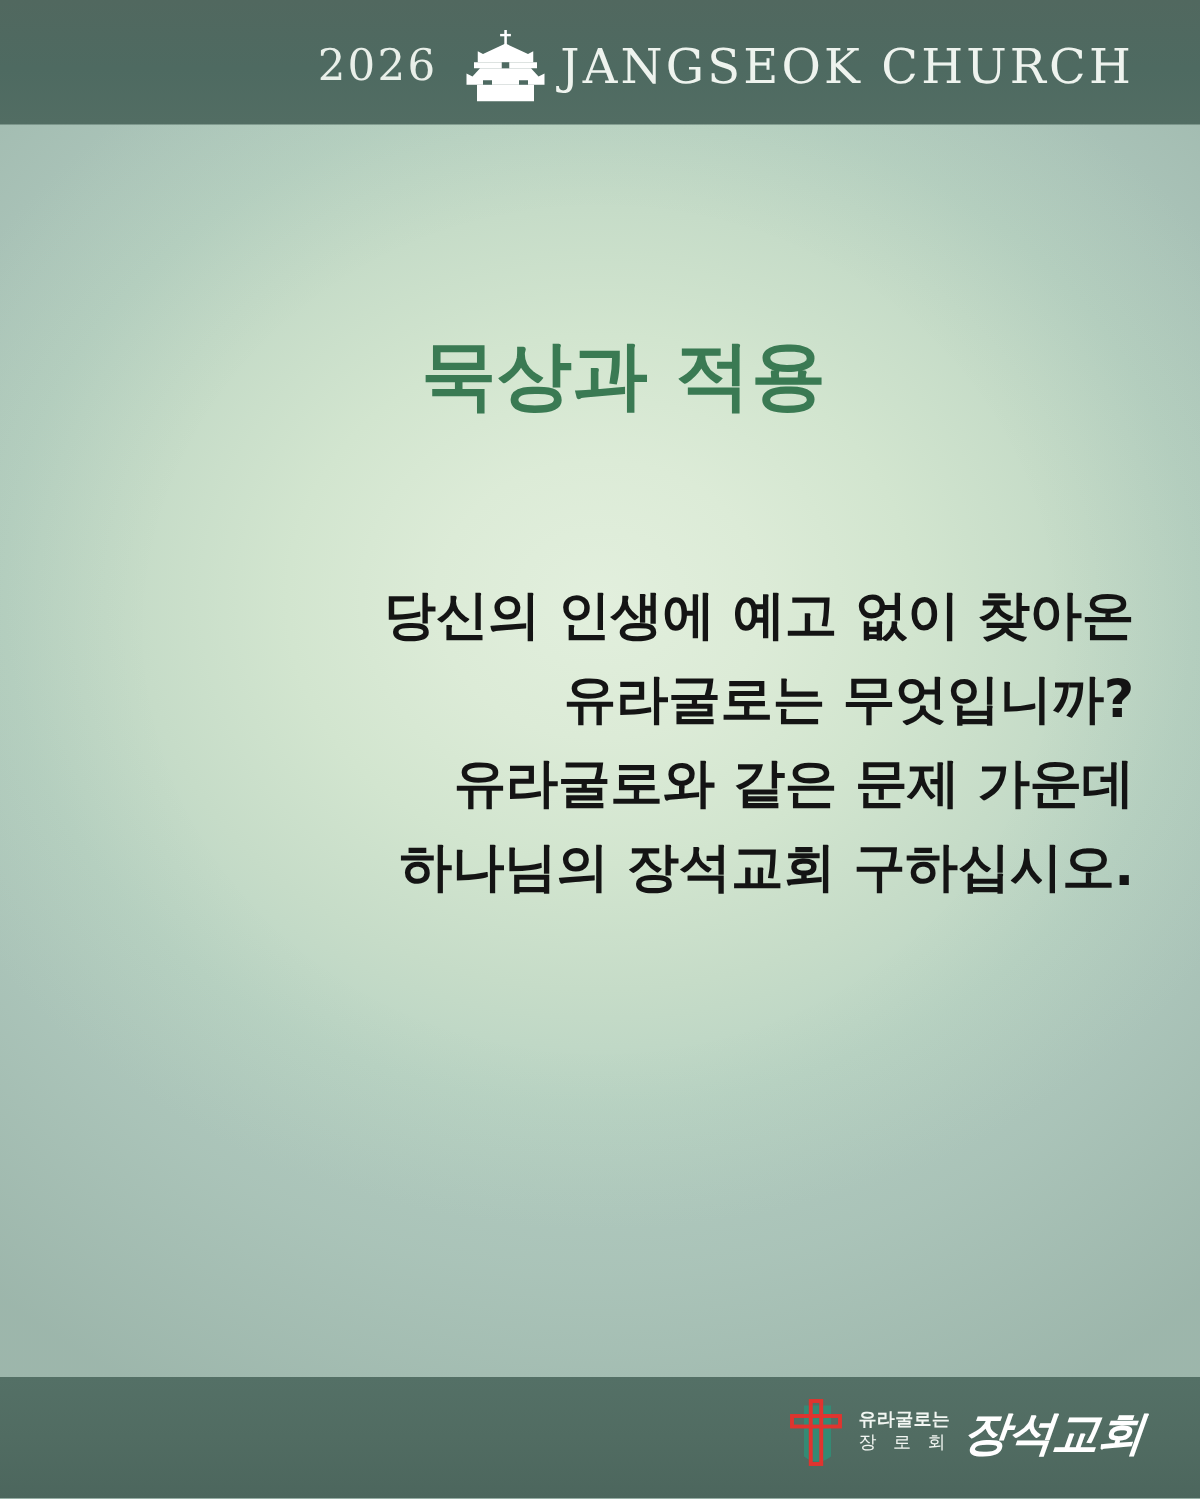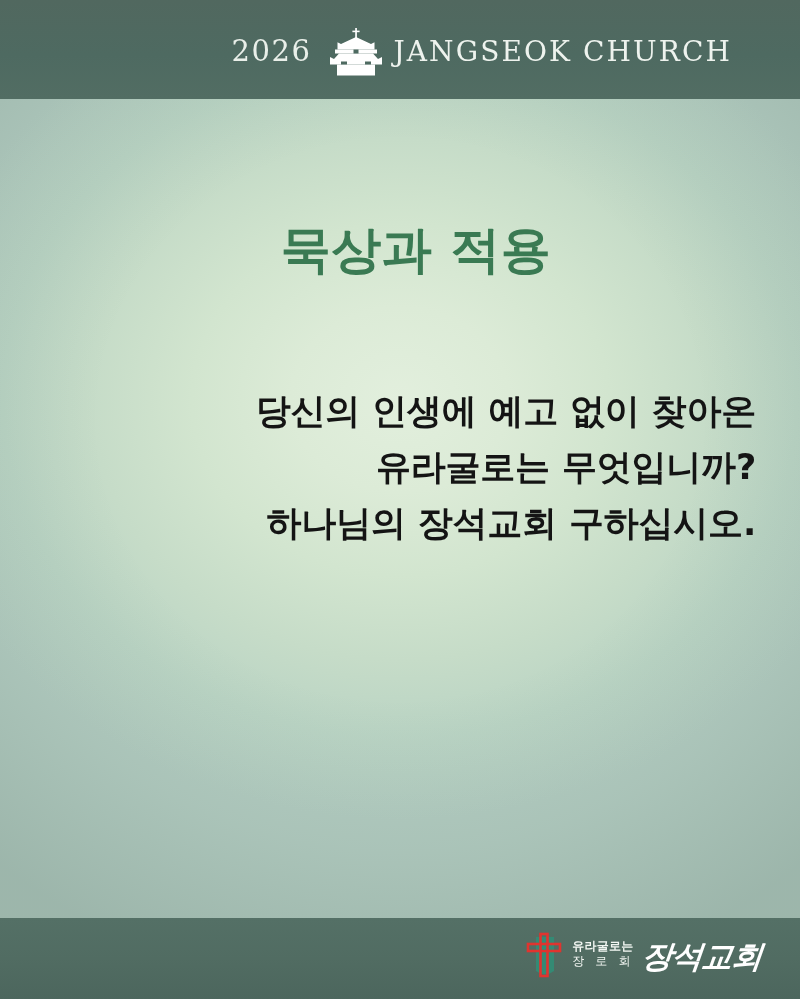--- a/index.html
+++ b/index.html
@@ -53,26 +53,26 @@
         rgba(0,0,0,0) 48%,
         rgba(40,70,58,0.07) 74%,
         rgba(35,62,52,0.16) 100%);
   }
 
   
   .header-band {
     position: absolute;
     left: 0; top: 0;
     width: 800px;
-    height: 99px;
+    height: 83px;
     background: linear-gradient(180deg, #51685f 0%, #4e6a61 55%, #526d63 100%);
     display: flex;
     align-items: center;
     justify-content: flex-end;
-    padding-right: 68px;
+    padding-right: 44px;
     box-sizing: border-box;
   }
   .header-inner {
     display: flex;
     align-items: center;
     gap: 0;
     transform: translateY(2px);
   }
   .header-year {
     font-family: "DejaVu Serif", "Liberation Serif", serif;
@@ -83,21 +83,21 @@
     line-height: 1;
   }
   .header-church-icon {
     width: 58px;
     height: 48px;
     margin: 0 8px 0 16px;
     display: block;
   }
   .header-title {
     font-family: "DejaVu Serif", "Liberation Serif", serif;
-    font-size: 28px;
+    font-size: 32px;
     font-weight: 400;
     color: #eef3ee;
     letter-spacing: 2.1px;
     line-height: 1;
   }
 
   
   .content {
     position: absolute;
     left: 16px;
@@ -251,20 +251,21 @@
     </div>
   </div>
 
   <div class="content">
 
     <div class="slide-title">묵상과 적용</div>
 
     <div class="body-text">
       <div class="body-line">당신의 인생에 예고 없이 찾아온</div>
       <div class="body-line">유라굴로는 무엇입니까?</div>
+      <div class="body-line">유라굴로와 같은 문제 가운데</div>
       <div class="body-line">하나님의 장석교회 구하십시오.</div>
     </div>
 
   </div>
 
   <div class="footer-band"></div>
 
   <div class="footer-logo">
 
     <svg class="logo-cross" viewBox="0 0 42 48">

